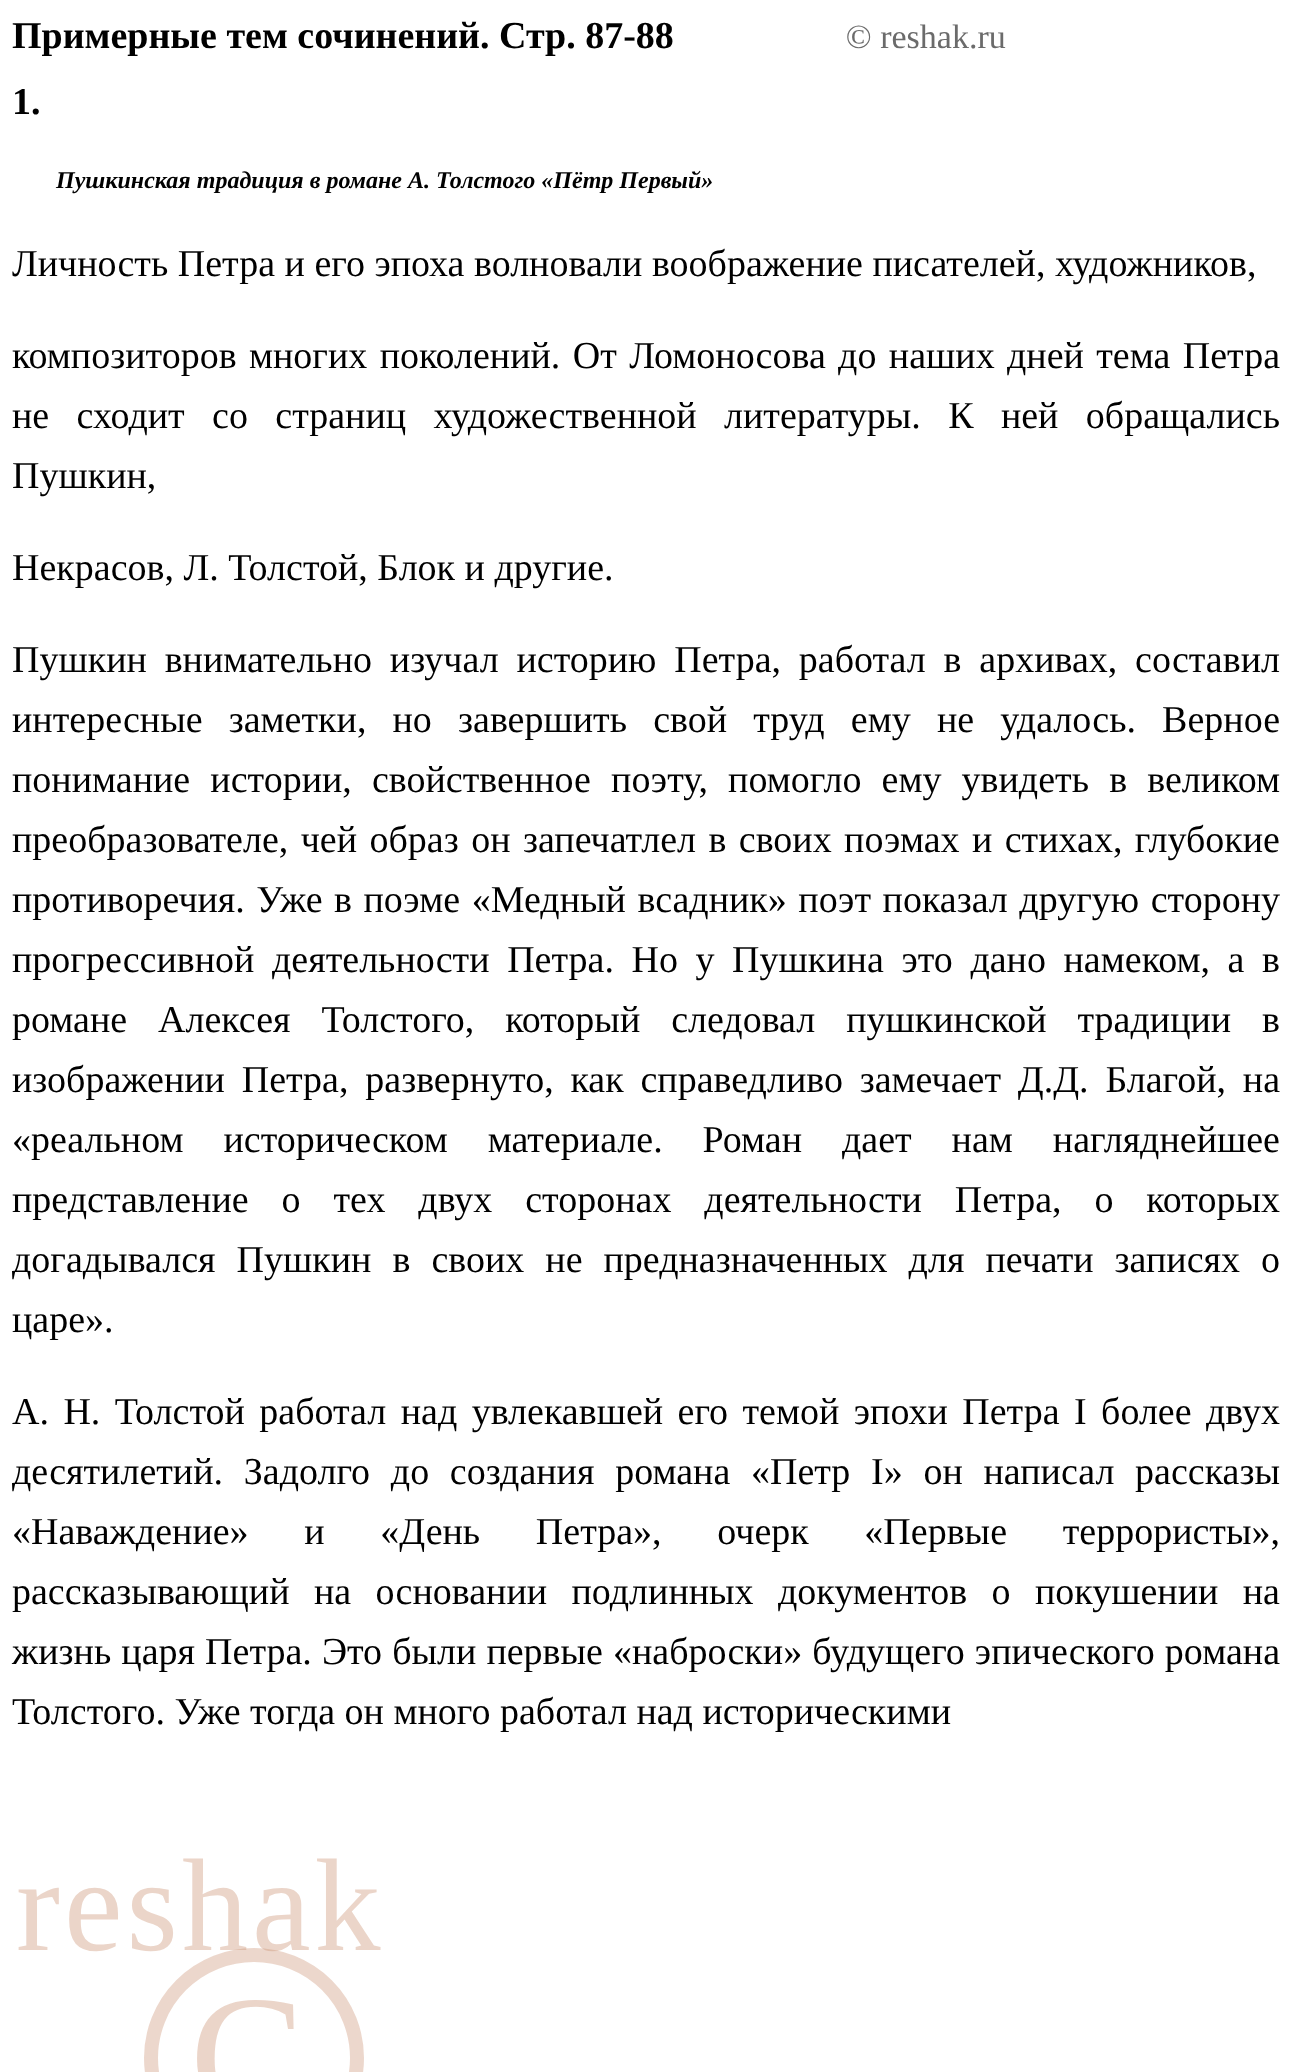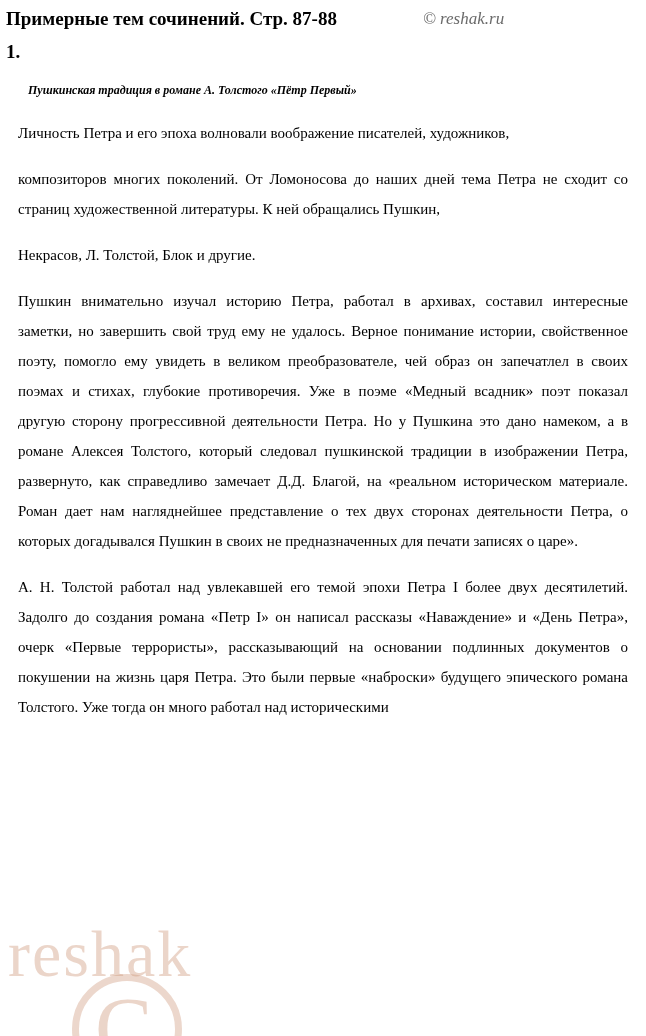--- a/index.html
+++ b/index.html
@@ -33,40 +33,39 @@
     font-size: 19px;
     line-height: 22px;
     white-space: nowrap;
   }
   .header-brand {
     margin-left: 86px;
     color: #6b6b6b;
     font-size: 17px;
     line-height: 22px;
     white-space: nowrap;
-    font-style: italic;
   }
   .item-number {
     font-weight: bold;
     font-size: 19px;
     line-height: 24px;
     margin-top: 10px;
   }
   .subtitle {
     font-weight: bold;
     font-style: italic;
     font-size: 12px;
     line-height: 24px;
     margin-top: 14px;
     margin-left: 22px;
   }
   p.body-text {
-    font-size: 15px;
+    font-size: 19px;
     line-height: 30px;
-    margin: 12px;
+    margin: 0;
     text-align: justify;
     text-justify: inter-word;
   }
   p.gap-before {
     margin-top: 16px;
   }
   .watermark {
     position: absolute;
     left: 0;
     top: 898px;

